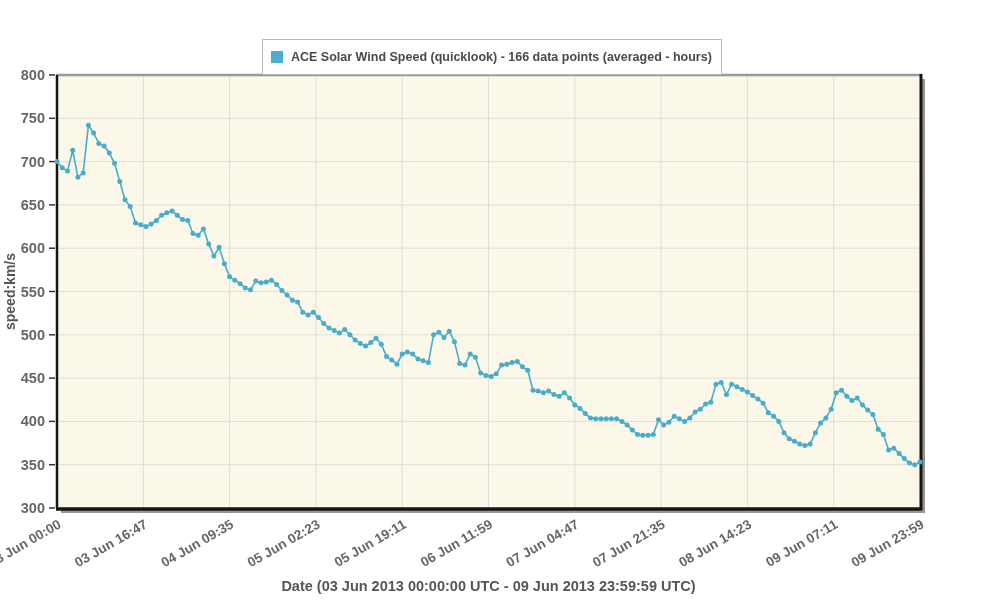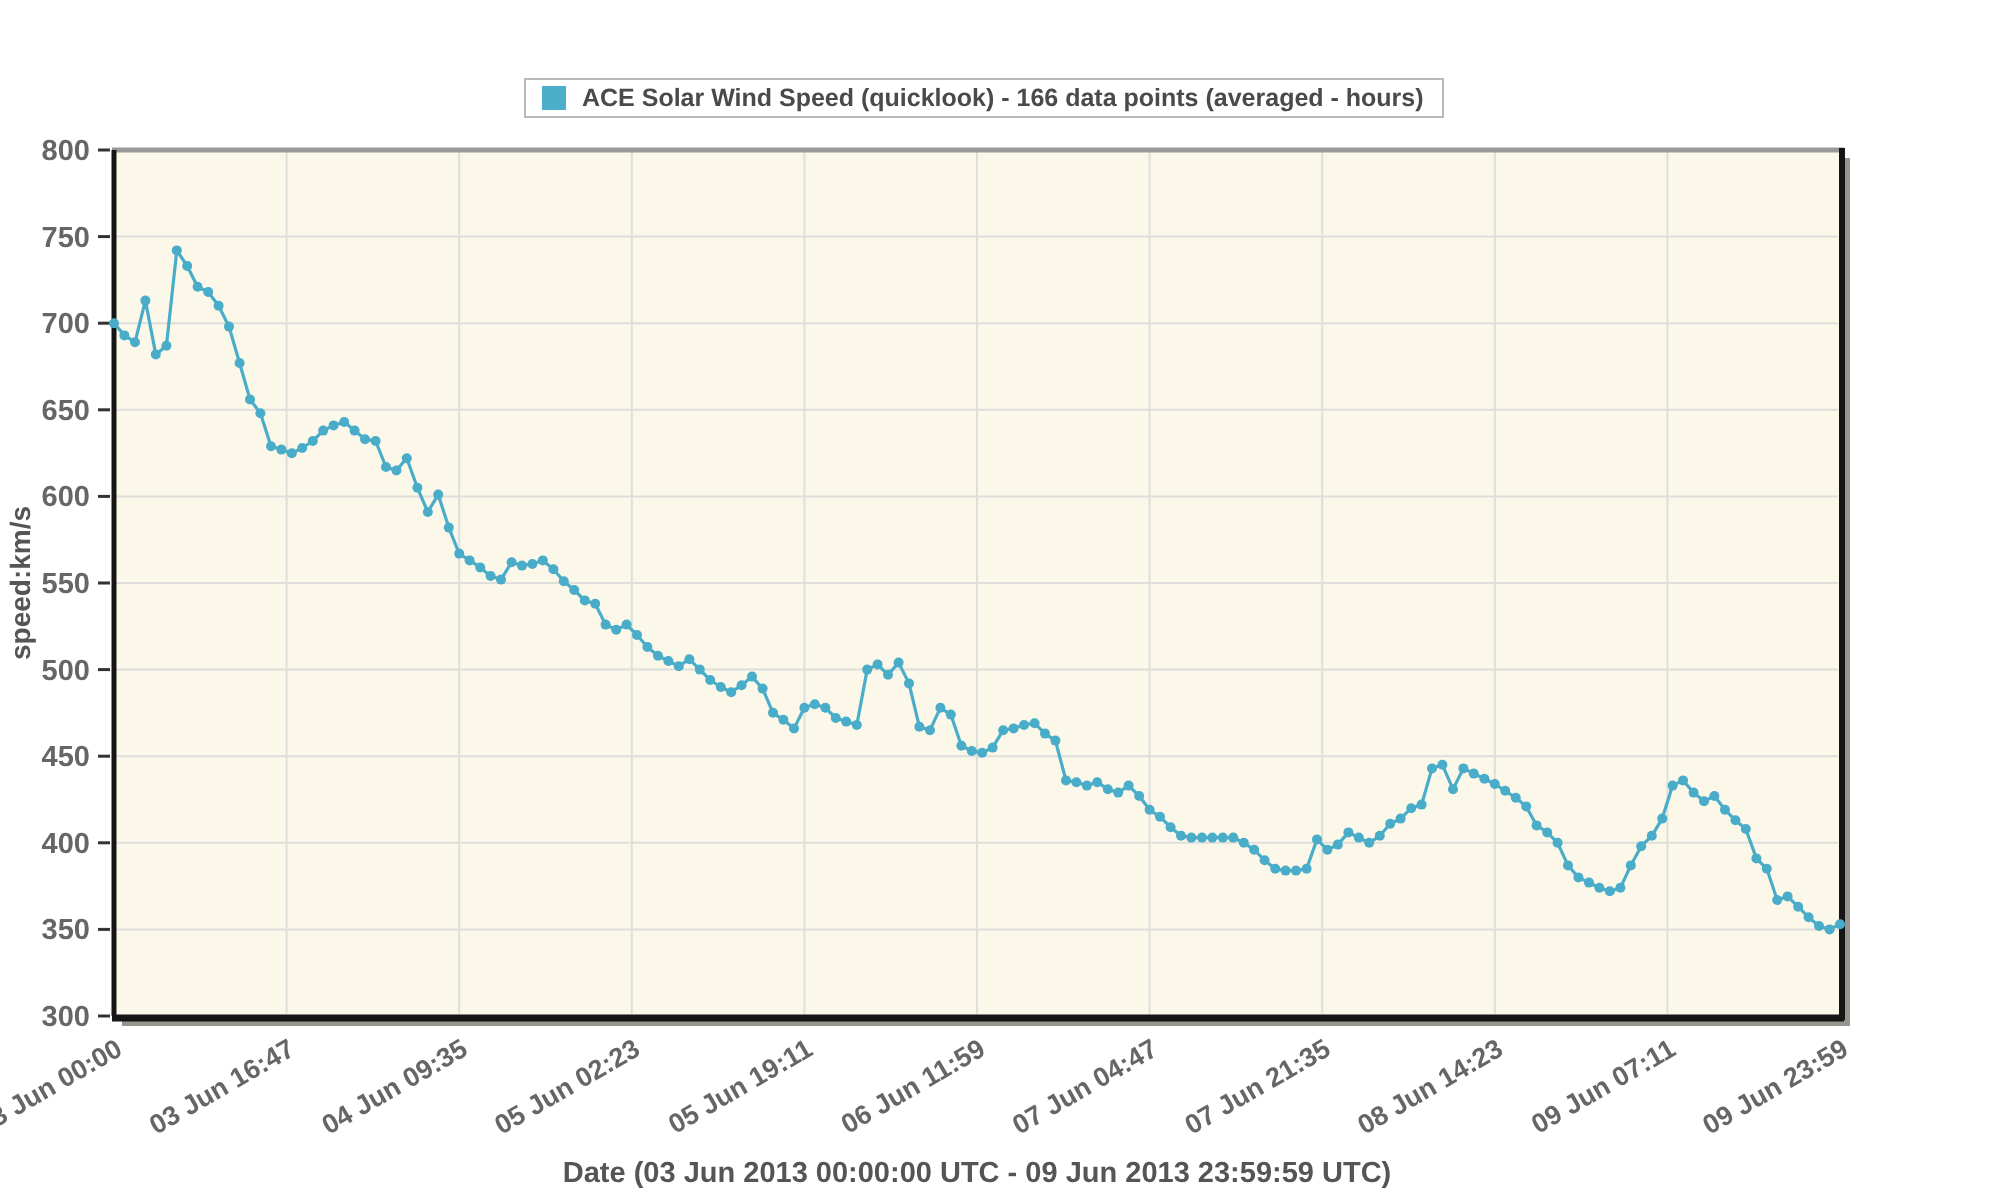--- a/index.html
+++ b/index.html
@@ -1,19 +1,19 @@
 <!DOCTYPE html>
 <html><head>
 <meta charset="utf-8">
 <style>
   html,body{margin:0;padding:0;background:#ffffff;}
   body{width:1004px;height:600px;position:relative;overflow:hidden;
        font-family:"Liberation Sans","DejaVu Sans",sans-serif;}
   #chart-wrap{position:absolute;left:0;top:0;width:1004px;height:600px;}
-  #legend{position:absolute;left:262px;top:39px;height:20px;
+  #legend{position:absolute;left:262px;top:39px;height:36px;
           display:flex;align-items:center;gap:8px;
           background:#ffffff;border:1px solid #b8b8b8;
           padding:0 9px 0 8px;box-sizing:border-box;}
   #legend .swatch{width:12px;height:12px;display:inline-block;}
   #legend .lbl{font-size:12.5px;font-weight:bold;color:#4a4a4a;white-space:nowrap;}
   svg text{font-family:"Liberation Sans","DejaVu Sans",sans-serif;}
 </style>
 </head>
 <body>
 

